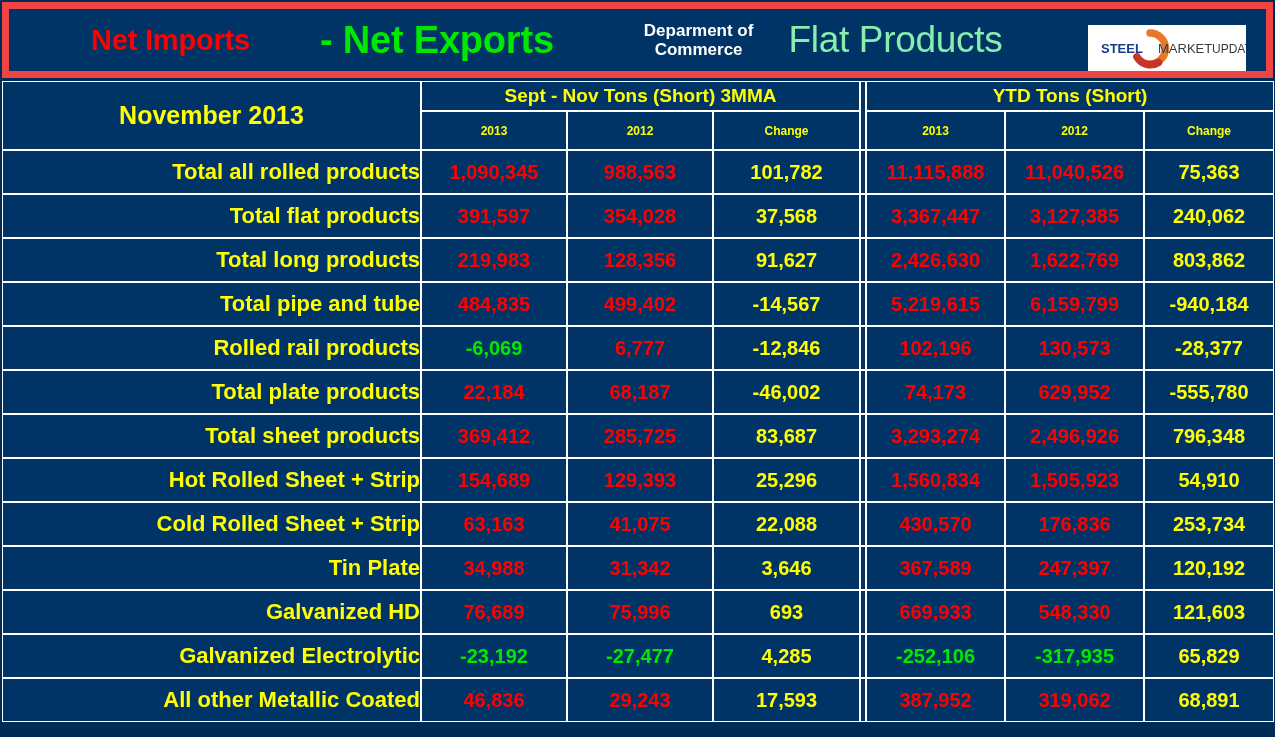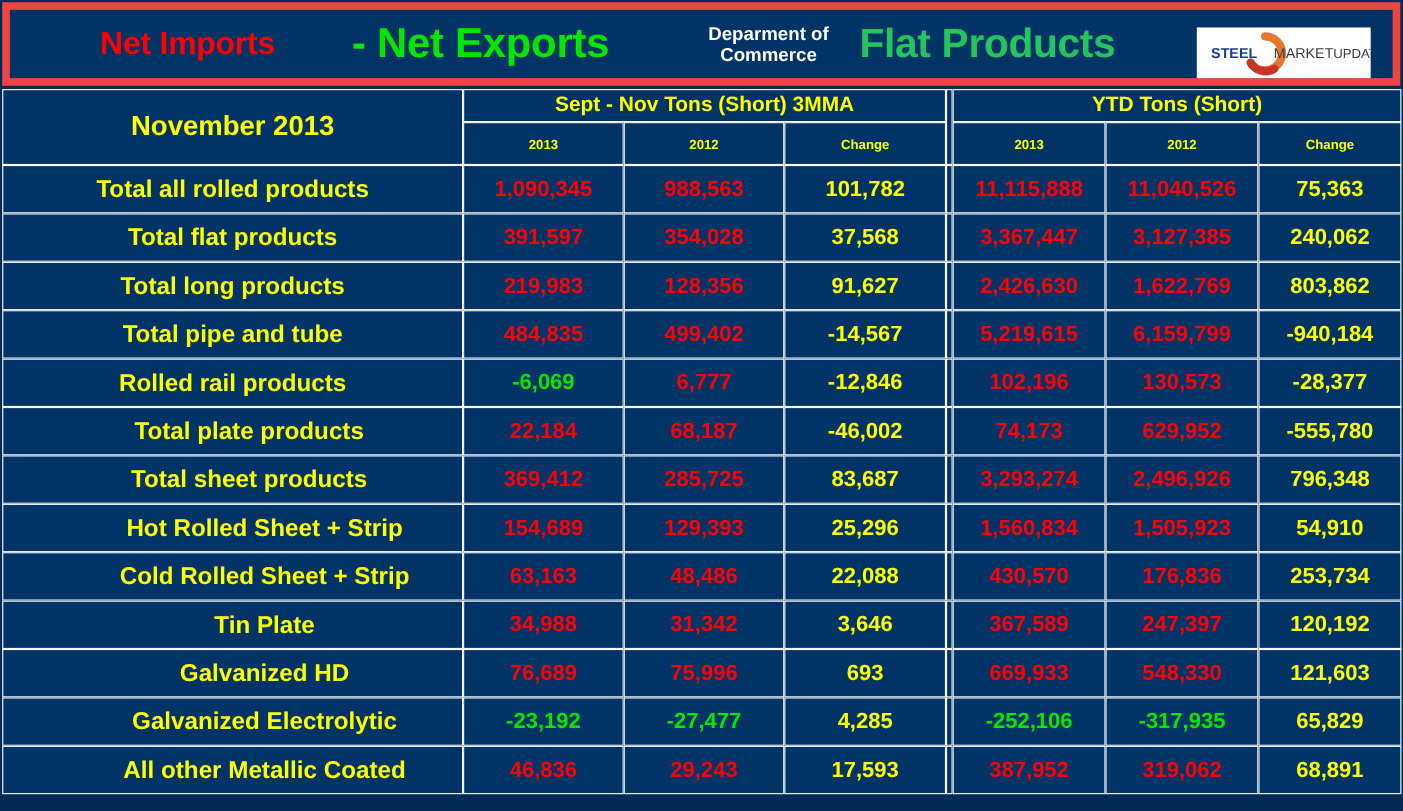--- a/index.html
+++ b/index.html
@@ -53,24 +53,24 @@
   .hdr-dept {
     color: #FFFFFF;
     font-size: 17px;
     font-weight: bold;
     line-height: 1.12;
     text-align: center;
     margin-left: 90px;
     white-space: nowrap;
   }
   .hdr-title {
-    color: #22c55e;
+    color: #86efac;
     font-size: 37px;
-    font-weight: bold;
-    margin-left: 28px;
+    font-weight: normal;
+    margin-left: 35px;
     white-space: nowrap;
     letter-spacing: -0.3px;
   }
   #logo-box {
     position: absolute;
     left: 1079px;
     top: 16px;
     width: 158px;
     height: 46px;
     background: #FFFFFF;
@@ -139,21 +139,21 @@
     font-size: 12px;
     text-align: center;
     vertical-align: middle;
   }
 
   
   td.rowlabel {
     height: 44px;
     color: #FFFF00;
     font-size: 22px;
-    text-align: center;
+    text-align: right;
     vertical-align: middle;
     padding-left: 6px;
   }
   td.rowlabel.ind1 { padding-left: 30px; }
   td.rowlabel.ind2 { padding-left: 58px; }
 
   td.num {
     height: 44px;
     font-size: 20px;
     text-align: center;
@@ -295,21 +295,21 @@
             <td class="num pos">129,393</td>
             <td class="num chg">25,296</td>
             <td class="gapcell"></td>
             <td class="num pos">1,560,834</td>
             <td class="num pos">1,505,923</td>
             <td class="num chg">54,910</td>
           </tr>
           <tr>
             <td class="rowlabel ind2">Cold Rolled Sheet + Strip</td>
             <td class="num pos">63,163</td>
-            <td class="num pos">48,486</td>
+            <td class="num pos">41,075</td>
             <td class="num chg">22,088</td>
             <td class="gapcell"></td>
             <td class="num pos">430,570</td>
             <td class="num pos">176,836</td>
             <td class="num chg">253,734</td>
           </tr>
           <tr>
             <td class="rowlabel ind2">Tin Plate</td>
             <td class="num pos">34,988</td>
             <td class="num pos">31,342</td>

